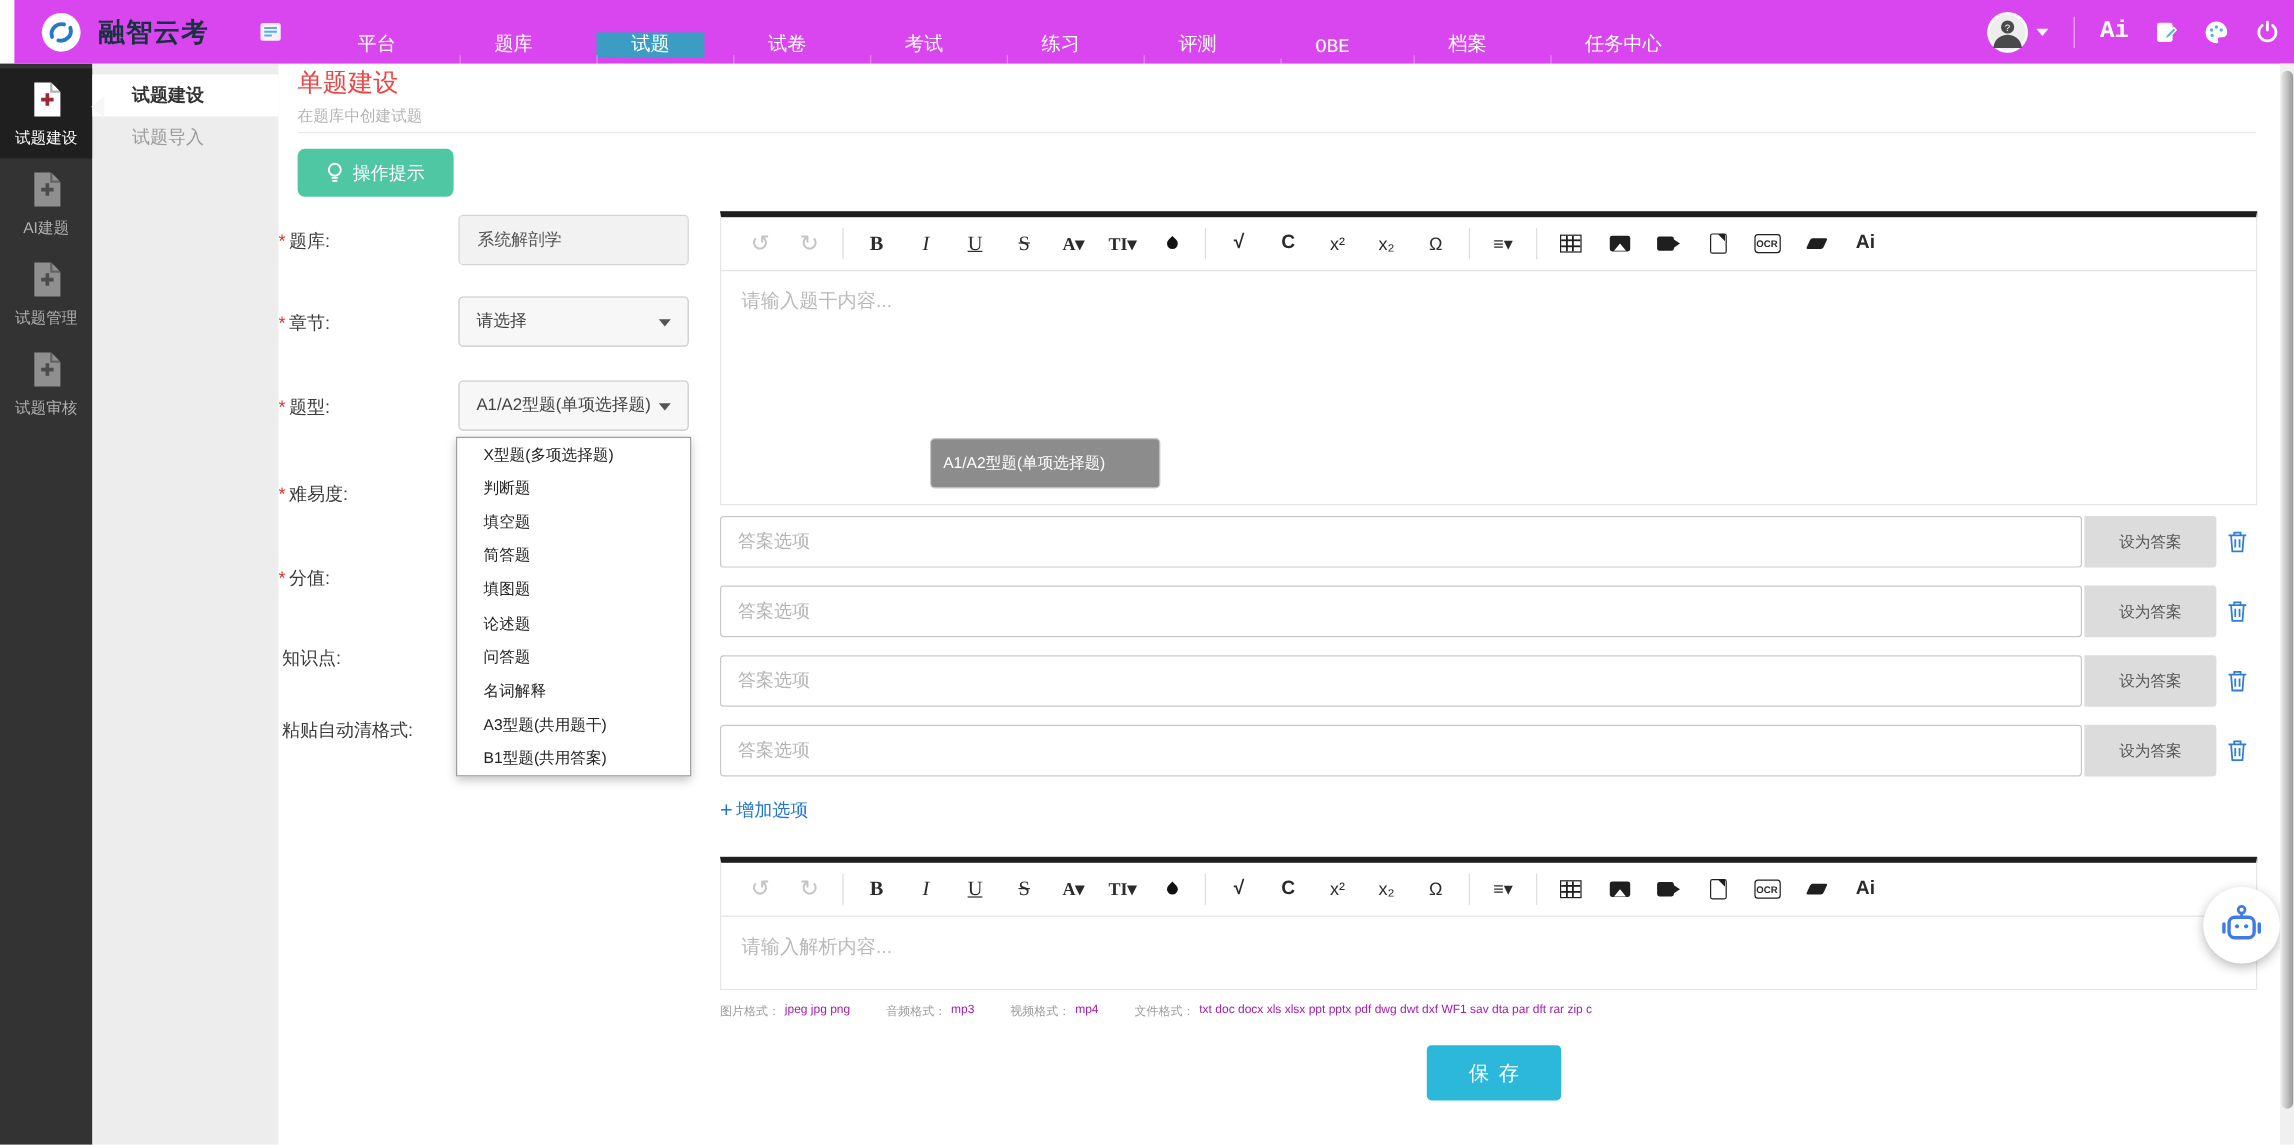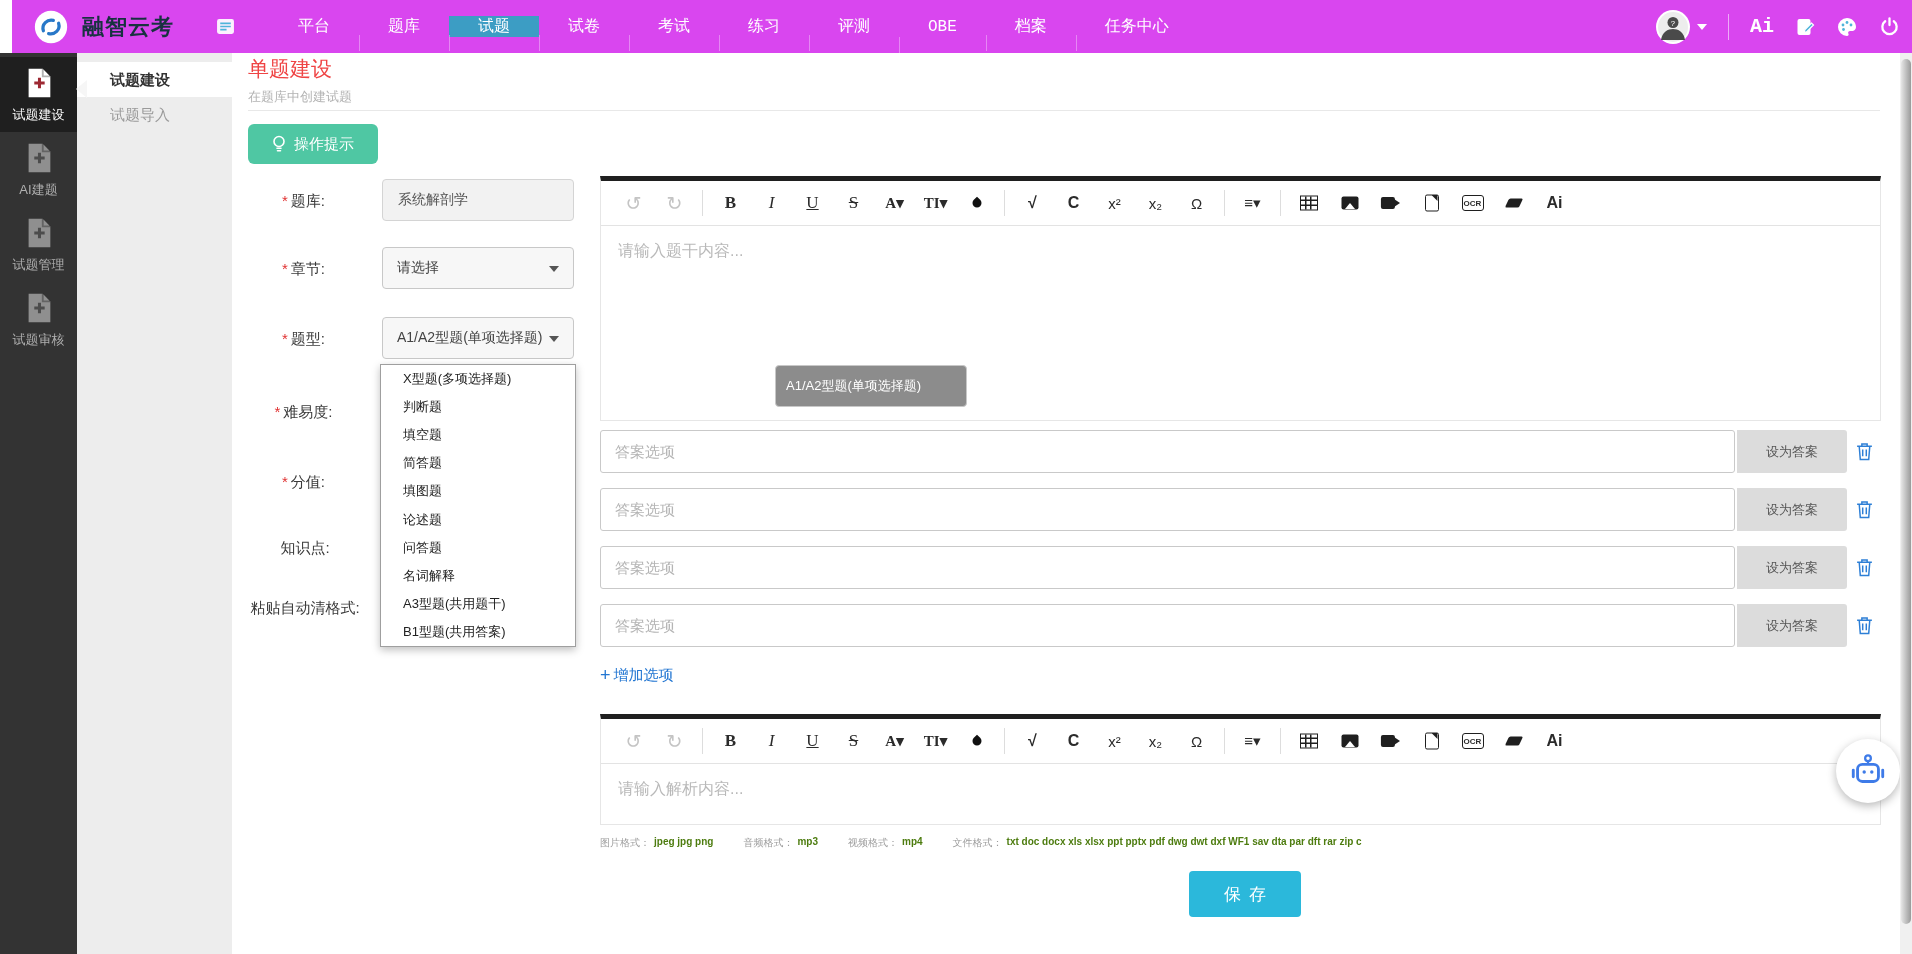--- a/index.html
+++ b/index.html
@@ -8,21 +8,21 @@
     position: relative; overflow: hidden; background:#fff;
     font-family:"Liberation Sans","DejaVu Sans",sans-serif; color:#333;
   }
 
   
   .topnav { position:absolute; left:12px; top:0; width:1912px; height:53px;
     background:#d946ef; display:flex; align-items:center; z-index:60;font-family:Liberation Mono, monospace; }
   .brand { display:flex; align-items:center; gap:12px; margin-left:20px; }
   .brand-name { font-size:22px; font-weight:bold; color:#17323f; letter-spacing:1px; }
   .menu-toggle { margin-left:42px; display:flex; align-items:center; cursor:pointer; }
-  .nav-list { display:flex; align-items:center; height:43px; margin-left:34px; }
+  .nav-list { display:flex; align-items:flex-end; height:43px; margin-left:34px;gap:24px; }
   .nav-item { position:relative; padding:0 29px; display:flex; align-items:center;
     color:#fff; font-size:16px; cursor:pointer; white-space:nowrap; }
   .nav-item + .nav-item::before { content:""; position:absolute; left:0; top:19px;
     height:16px; width:1px; background:rgba(255,255,255,.35); }
   .nav-item.active { background:#3C9DC4; }
   .nav-right { margin-left:auto; display:flex; align-items:center; gap:21px; padding-right:24px; }
   .avatar-wrap { display:flex; align-items:center; gap:6px; cursor:pointer; }
   .caret-down { width:0; height:0; border:5px solid transparent; border-top:6px solid #fff; margin-top:5px; }
   .nav-divider { width:1px; height:26px; background:rgba(255,255,255,.55); }
   .nav-ai { color:#fff; font-size:20px; font-weight:bold; cursor:pointer; }
@@ -49,21 +49,21 @@
   
   .page-title { position:absolute; left:248px; top:55px; font-size:21px; color:#ef4444; }
   .page-subtitle { position:absolute; left:248px; top:88px; font-size:13px; color:#b3b3b3; }
   .head-divider { position:absolute; left:248px; top:110px; width:1632px; height:1px; background:#e8e8e8; }
   .tip-btn { position:absolute; left:248px; top:124px; width:130px; height:40px;
     background:#4FC7A3; border-radius:6px; color:#fff; font-size:15px;
     display:flex; align-items:center; justify-content:center; gap:8px; cursor:pointer; }
 
   
   .f-labels { position:absolute; left:232px; top:0; width:143px; }
-  .f-label { position:absolute; width:143px; text-align:center; font-size:15px; color:#3a3a3a; }
+  .f-label { position:absolute; width:143px; text-align:left; font-size:15px; color:#3a3a3a; }
   .f-labels div:nth-of-type(1){ top:192px; }
   .f-labels div:nth-of-type(2){ top:260px; }
   .f-labels div:nth-of-type(3){ top:330px; }
   .f-labels div:nth-of-type(4){ top:403px; }
   .f-labels div:nth-of-type(5){ top:473px; }
   .f-labels div:nth-of-type(6){ top:539px; }
   .f-labels div:nth-of-type(7){ top:599px; }
   .star { color:#e03131; margin-right:3px; }
 
   .bank-input { position:absolute; left:382px; top:179px; width:192px; height:42px;
@@ -142,21 +142,21 @@
     border-radius:0 3px 3px 0; cursor:pointer; }
   .ans-trash { width:34px; display:flex; align-items:center; justify-content:center; cursor:pointer; }
   .add-opt { position:absolute; left:600px; top:665px; display:flex; align-items:center;
     color:#2276D2; font-size:15px; cursor:pointer; }
   .add-opt .plus { font-size:18px; margin-right:3px; }
 
   
   .fmt-note { position:absolute; left:600px; top:836px; width:1290px; display:flex;
     gap:30px; font-size:10px; white-space:nowrap; }
   .fmt-label { color:#9c9c9c; }
-  .fmt-val { color:#4d7c0f; margin-left:4px;font-weight:bold; }
+  .fmt-val { color:#a21caf; margin-left:4px; }
   .fmt-group { display:flex; }
   .save-btn { position:absolute; left:1189px; top:871px; width:112px; height:46px;
     background:#2BB8DB; border-radius:4px; color:#fff; font-size:17px;
     letter-spacing:8px; text-indent:8px; display:flex; align-items:center;
     justify-content:center; cursor:pointer; }
 
   .robot-fab { position:absolute; left:1836px; top:739px; width:64px; height:64px;
     border-radius:50%; background:#fff; box-shadow:0 3px 10px rgba(0,0,0,.28);
     display:flex; align-items:center; justify-content:center; cursor:pointer; z-index:55; }
 

